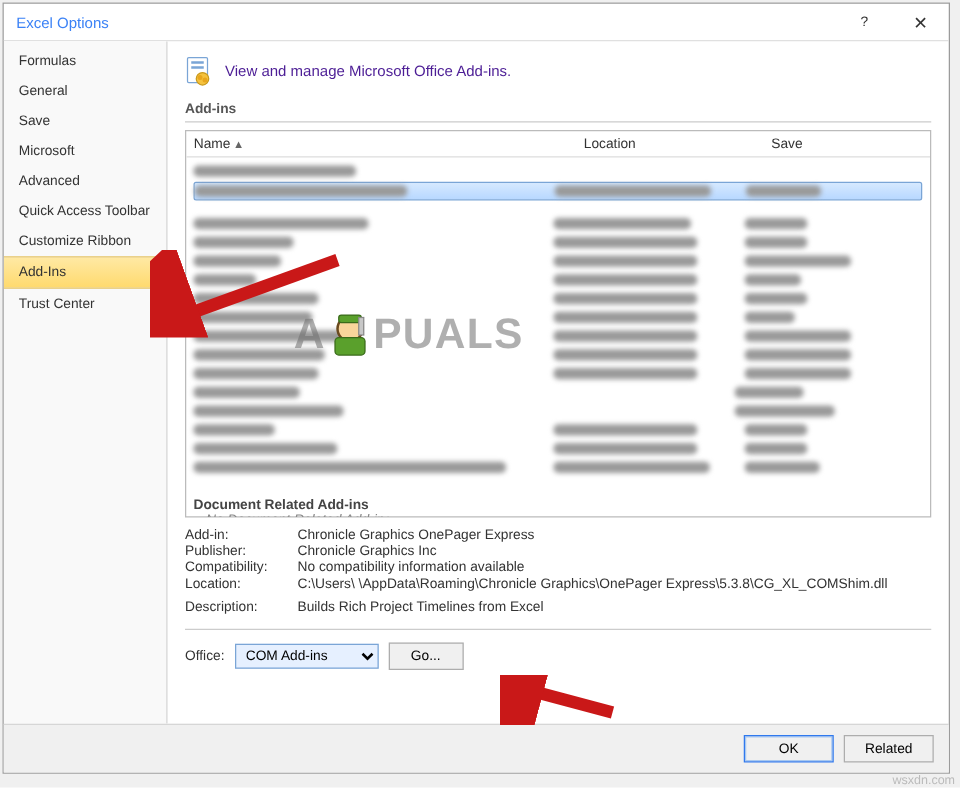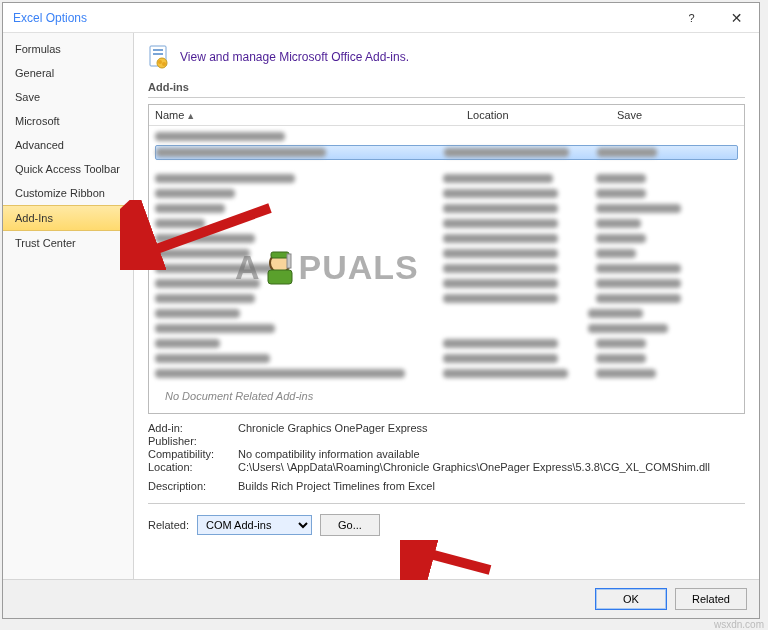--- a/index.html
+++ b/index.html
@@ -387,49 +387,51 @@
               <div class="blur-cell" style="width:50px"></div>
             </div>
           <div class="blur-row">
               <div class="blur-cell" style="width:250px"></div>
               <div style="width:30px"></div>
               <div class="blur-cell" style="width:125px"></div>
               <div style="width:20px"></div>
               <div class="blur-cell" style="width:60px"></div>
             </div>
           <div style="height:8px"></div>
+          <div class="subsection">Document Related Add-ins</div>
           <div class="subsection-note">No Document Related Add-ins</div>
         </div>
       </div>
 
       <div class="details">
         <div class="detail-row">
             <div class="detail-label">Add-in:</div>
             <div class="detail-value">Chronicle Graphics OnePager Express</div>
           </div>
         <div class="detail-row">
             <div class="detail-label">Publisher:</div>
+            <div class="detail-value">Chronicle Graphics Inc</div>
           </div>
         <div class="detail-row">
             <div class="detail-label">Compatibility:</div>
             <div class="detail-value">No compatibility information available</div>
           </div>
         <div class="detail-row">
             <div class="detail-label">Location:</div>
             <div class="detail-value">C:\Users\        \AppData\Roaming\Chronicle Graphics\OnePager Express\5.3.8\CG_XL_COMShim.dll</div>
           </div>
         <div style="height:6px"></div>
         <div class="detail-row">
             <div class="detail-label">Description:</div>
             <div class="detail-value">Builds Rich Project Timelines from Excel</div>
           </div>
       </div>
 
       <div class="manage-row">
-        <span class="manage-label">Related:</span>
+        <span class="manage-label">Office:</span>
         <select class="manage-select">
           <option>COM Add-ins</option>
         </select>
         <button class="go-btn">Go...</button>
       </div>
 
     </div>
   </div>
 
   <div class="footer">

